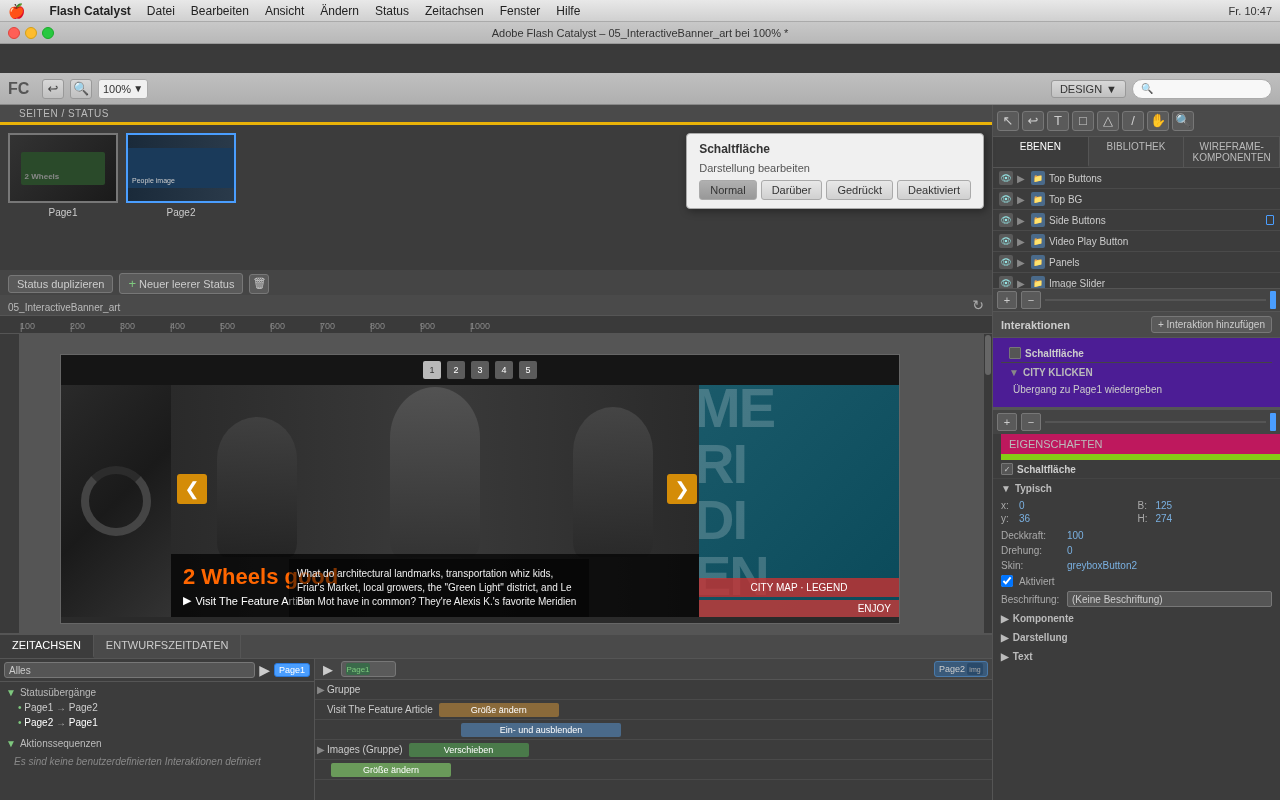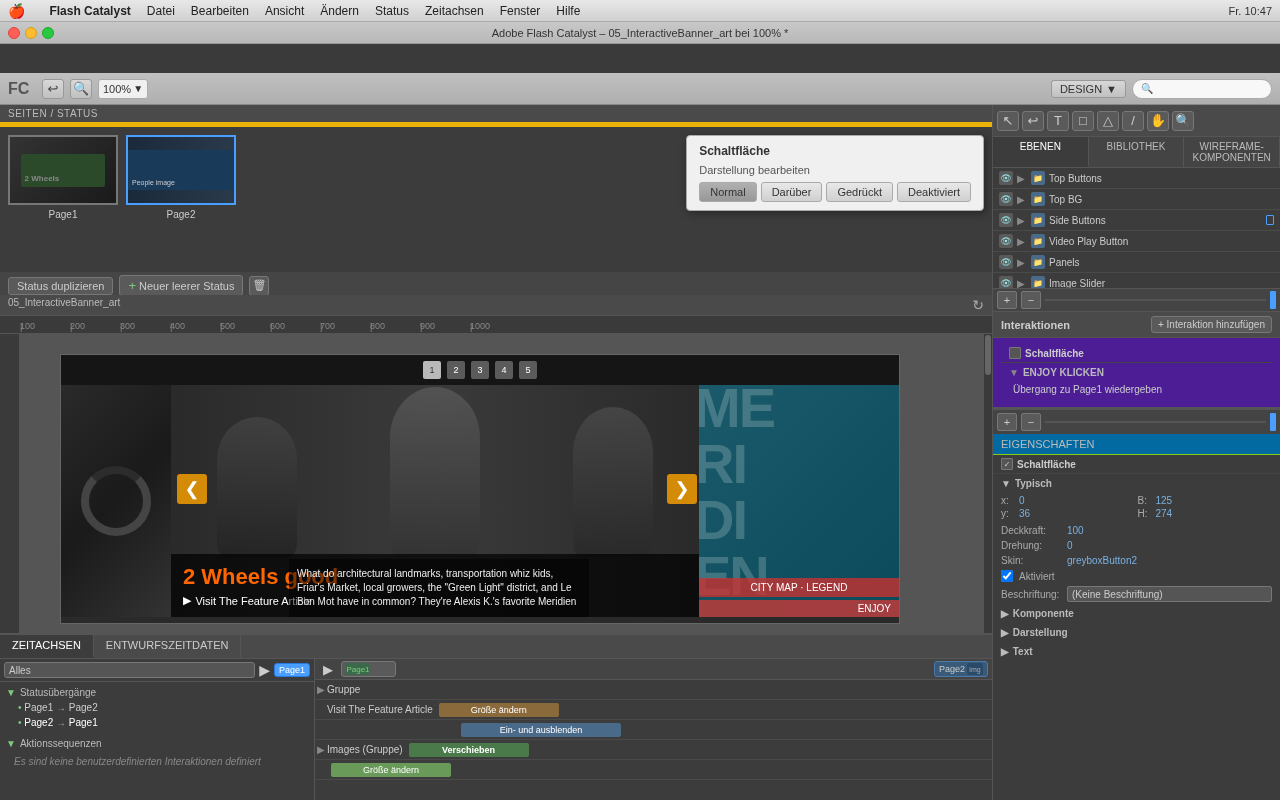--- a/index.html
+++ b/index.html
@@ -29,42 +29,42 @@
     #toolbar .search-box { width: 140px; height: 20px; background: #f8f8f8; border: 1px solid #aaa; border-radius: 10px; padding: 0 8px; font-size: 11px; color: #666; display: flex; align-items: center; }
 
     
     #main-layout { display: flex; width: 100%; height: calc(800px - 22px - 22px - 32px); }
 
     
     #left-panel { width: 993px; display: flex; flex-direction: column; border-right: 1px solid #555; }
 
     
     #pages-panel { height: 190px; background: #3c3c3c; border-bottom: 1px solid #555; flex-shrink: 0; }
-    #pages-header { background: #4a4a4a; padding: 3px 8px; font-size: 10px; color: #bbb; border-bottom: 5px solid #eab308; text-transform: uppercase; letter-spacing: 0.5px; }
+    #pages-header { background: #4a4a4a; padding: 3px 19px; font-size: 10px; color: #bbb; border-bottom: 3px solid #eab308; text-transform: uppercase; letter-spacing: 0.5px; }
     #pages-content { display: flex; gap: 8px; padding: 8px; height: 145px; align-items: flex-start; }
     .page-thumb { display: flex; flex-direction: column; align-items: center; gap: 4px; cursor: pointer; }
     .page-thumb .thumb-img { width: 110px; height: 70px; background: #555; border: 2px solid #777; overflow: hidden; position: relative; display: flex; align-items: center; justify-content: center; }
     .page-thumb.active .thumb-img { border: 2px solid #4a9eff; background: #3a3a3a; }
     .page-thumb .thumb-label { font-size: 10px; color: #ccc; }
 
     
     #schaltflache-popup { position: absolute; left: 590px; top: 108px; background: #f0f0f0; border: 1px solid #aaa; border-radius: 4px; padding: 8px 12px; box-shadow: 2px 2px 8px rgba(0,0,0,0.4); z-index: 100; }
     #schaltflache-popup h3 { font-size: 12px; color: #333; font-weight: bold; margin-bottom: 6px; }
     .popup-btns { display: flex; gap: 4px; }
     .popup-btn { padding: 3px 10px; background: linear-gradient(to bottom, #e8e8e8, #d0d0d0); border: 1px solid #aaa; border-radius: 3px; font-size: 11px; color: #333; cursor: pointer; }
     .popup-btn.active { background: linear-gradient(to bottom, #b0b0b0, #989898); }
 
     
     #status-bar { height: 28px; background: #454545; border-bottom: 1px solid #555; display: flex; align-items: center; padding: 0 8px; gap: 6px; flex-shrink: 0; }
     #status-bar .status-btn { background: #5a5a5a; border: 1px solid #777; border-radius: 3px; padding: 2px 8px; font-size: 11px; color: #ccc; cursor: pointer; display: flex; align-items: center; gap: 3px; }
     #status-bar .status-btn .plus { color: #7ec87e; font-size: 13px; }
 
     
     #canvas-area { flex: 1; background: #555; overflow: hidden; position: relative; flex-shrink: 0; }
-    #canvas-label { background: #4a4a4a; padding: 2px 8px; font-size: 10px; color: #bbb; display: flex; align-items: flex-start; justify-content: space-between; border-bottom: 1px solid #555; }
+    #canvas-label { background: #4a4a4a; padding: 2px 8px; font-size: 10px; color: #bbb; display: flex; align-items: flex-end; justify-content: space-between; border-bottom: 1px solid #555; }
     #ruler-h { height: 18px; background: #3a3a3a; border-bottom: 1px solid #555; display: flex; align-items: flex-end; padding-bottom: 2px; overflow: hidden; }
     #ruler-h-content { display: flex; gap: 0; margin-left: 20px; }
     .ruler-mark { font-size: 9px; color: #888; width: 50px; text-align: left; position: relative; }
     .ruler-mark::before { content: '|'; position: absolute; bottom: -1px; left: 0; font-size: 9px; color: #888; }
     #canvas-wrapper { display: flex; height: calc(100% - 40px); }
     #ruler-v { width: 20px; background: #3a3a3a; border-right: 1px solid #555; }
     #canvas-inner { flex: 1; position: relative; overflow: hidden; }
 
     
     #banner { width: 840px; height: 270px; position: absolute; top: 20px; left: 40px; background: #2a2a2a; overflow: hidden; border: 1px solid #666; }
@@ -137,21 +137,21 @@
     #interactions-panel { background: #4c1d95; border-bottom: 1px solid #555; }
     #interactions-header { background: #4a4a4a; padding: 4px 8px; font-size: 11px; color: #bbb; display: flex; align-items: center; justify-content: space-between; border-bottom: 1px solid #555; }
     .interactions-title { font-size: 11px; font-weight: bold; color: #ccc; }
     .add-interaction-btn { background: #5a5a5a; border: 1px solid #777; border-radius: 3px; padding: 2px 6px; font-size: 10px; color: #ccc; cursor: pointer; }
     #beim-klicken { padding: 6px 8px; border-bottom: 1px solid #555; }
     .section-label { font-size: 10px; color: #bbb; font-weight: bold; display: flex; align-items: center; gap: 4px; margin-bottom: 4px; }
     .section-label .arrow { color: #888; }
     .interaction-item { font-size: 10px; color: #ccc; padding: 2px 4px; }
 
     #eigenschaften-panel { background: #3c3c3c; }
-    #eigenschaften-header { background: #0369a1; padding: 4px 8px; font-size: 11px; color: #bbb; border-bottom: 1px solid #84cc16; }
+    #eigenschaften-header { background: #be185d; padding: 4px 8px; font-size: 11px; color: #bbb; border-bottom: 6px solid #84cc16; margin-left: 8px; }
     .prop-row { display: flex; align-items: center; padding: 3px 8px; border-bottom: 1px solid #444; gap: 4px; }
     .prop-checkbox { width: 12px; height: 12px; border: 1px solid #777; background: #555; border-radius: 1px; display: flex; align-items: center; justify-content: center; }
     .prop-checkbox.checked::after { content: '✓'; font-size: 8px; color: #ccc; }
     .prop-label { font-size: 10px; color: #ccc; font-weight: bold; }
     .prop-section-label { font-size: 10px; color: #bbb; font-weight: bold; display: flex; align-items: center; gap: 4px; padding: 4px 8px; cursor: pointer; }
     .prop-grid { display: grid; grid-template-columns: 1fr 1fr; gap: 2px; padding: 2px 8px 4px; }
     .prop-field { display: flex; align-items: center; gap: 4px; }
     .prop-field-label { font-size: 10px; color: #aaa; width: 14px; }
     .prop-field-value { font-size: 10px; color: #7ab0e0; cursor: pointer; }
     .prop-item { display: flex; align-items: center; padding: 2px 8px; gap: 6px; }
@@ -439,21 +439,21 @@
 
                 <div style="display:flex;align-items:center;height:20px;background:#3c3c3c;border-bottom:1px solid #4a4a4a;padding-left:12px;">
                   <div style="flex:1;display:flex;align-items:center;padding-left:4px;">
                     <div class="tl-block blue" style="width:160px;margin-left:130px;">Ein- und ausblenden</div>
                   </div>
                 </div>
 
                 <div class="tl-track" style="height:20px;background:#3c3c3c;border-bottom:1px solid #4a4a4a;">
                   <div style="width:8px;font-size:10px;color:#888;cursor:pointer;">▶</div>
                   <span style="font-size:10px;color:#ccc;">Images (Gruppe)</span>
-                  <div style="flex:1;display:flex;align-items:center;gap:2px;padding-left:4px;font-weight:bold;">
+                  <div style="flex:1;display:flex;align-items:center;gap:2px;padding-left:4px;">
                     <div class="tl-block green" style="width:120px;">Verschieben</div>
                   </div>
                 </div>
 
                 <div style="display:flex;align-items:center;height:20px;background:#3c3c3c;border-bottom:1px solid #4a4a4a;padding-left:12px;">
                   <div style="flex:1;display:flex;align-items:center;padding-left:4px;">
                     <div class="tl-block light-green" style="width:120px;">Größe ändern</div>
                   </div>
                 </div>
               </div>
@@ -561,21 +561,21 @@
         <div class="add-interaction-btn">+ Interaktion hinzufügen</div>
       </div>
       <div id="beim-klicken">
         <div class="prop-row">
           <div class="prop-checkbox"></div>
           <span class="prop-label">Schaltfläche</span>
         </div>
         <div style="padding:4px 8px;">
           <div class="section-label">
             <span class="arrow">▼</span>
-            <span>ENJOY KLICKEN</span>
+            <span>CITY KLICKEN</span>
           </div>
           <div class="interaction-item">Übergang zu Page1 wiedergeben</div>
         </div>
       </div>
     </div>
 
     <div style="height:1px;background:#555;margin:0;"></div>
     <div style="height:24px;background:#444;display:flex;align-items:center;padding:0 4px;gap:4px;">
       <div style="width:20px;height:18px;background:#5a5a5a;border:1px solid #777;border-radius:2px;display:flex;align-items:center;justify-content:center;font-size:11px;color:#ccc;cursor:pointer;">+</div>
       <div style="width:20px;height:18px;background:#5a5a5a;border:1px solid #777;border-radius:2px;display:flex;align-items:center;justify-content:center;font-size:11px;color:#ccc;cursor:pointer;">−</div>

